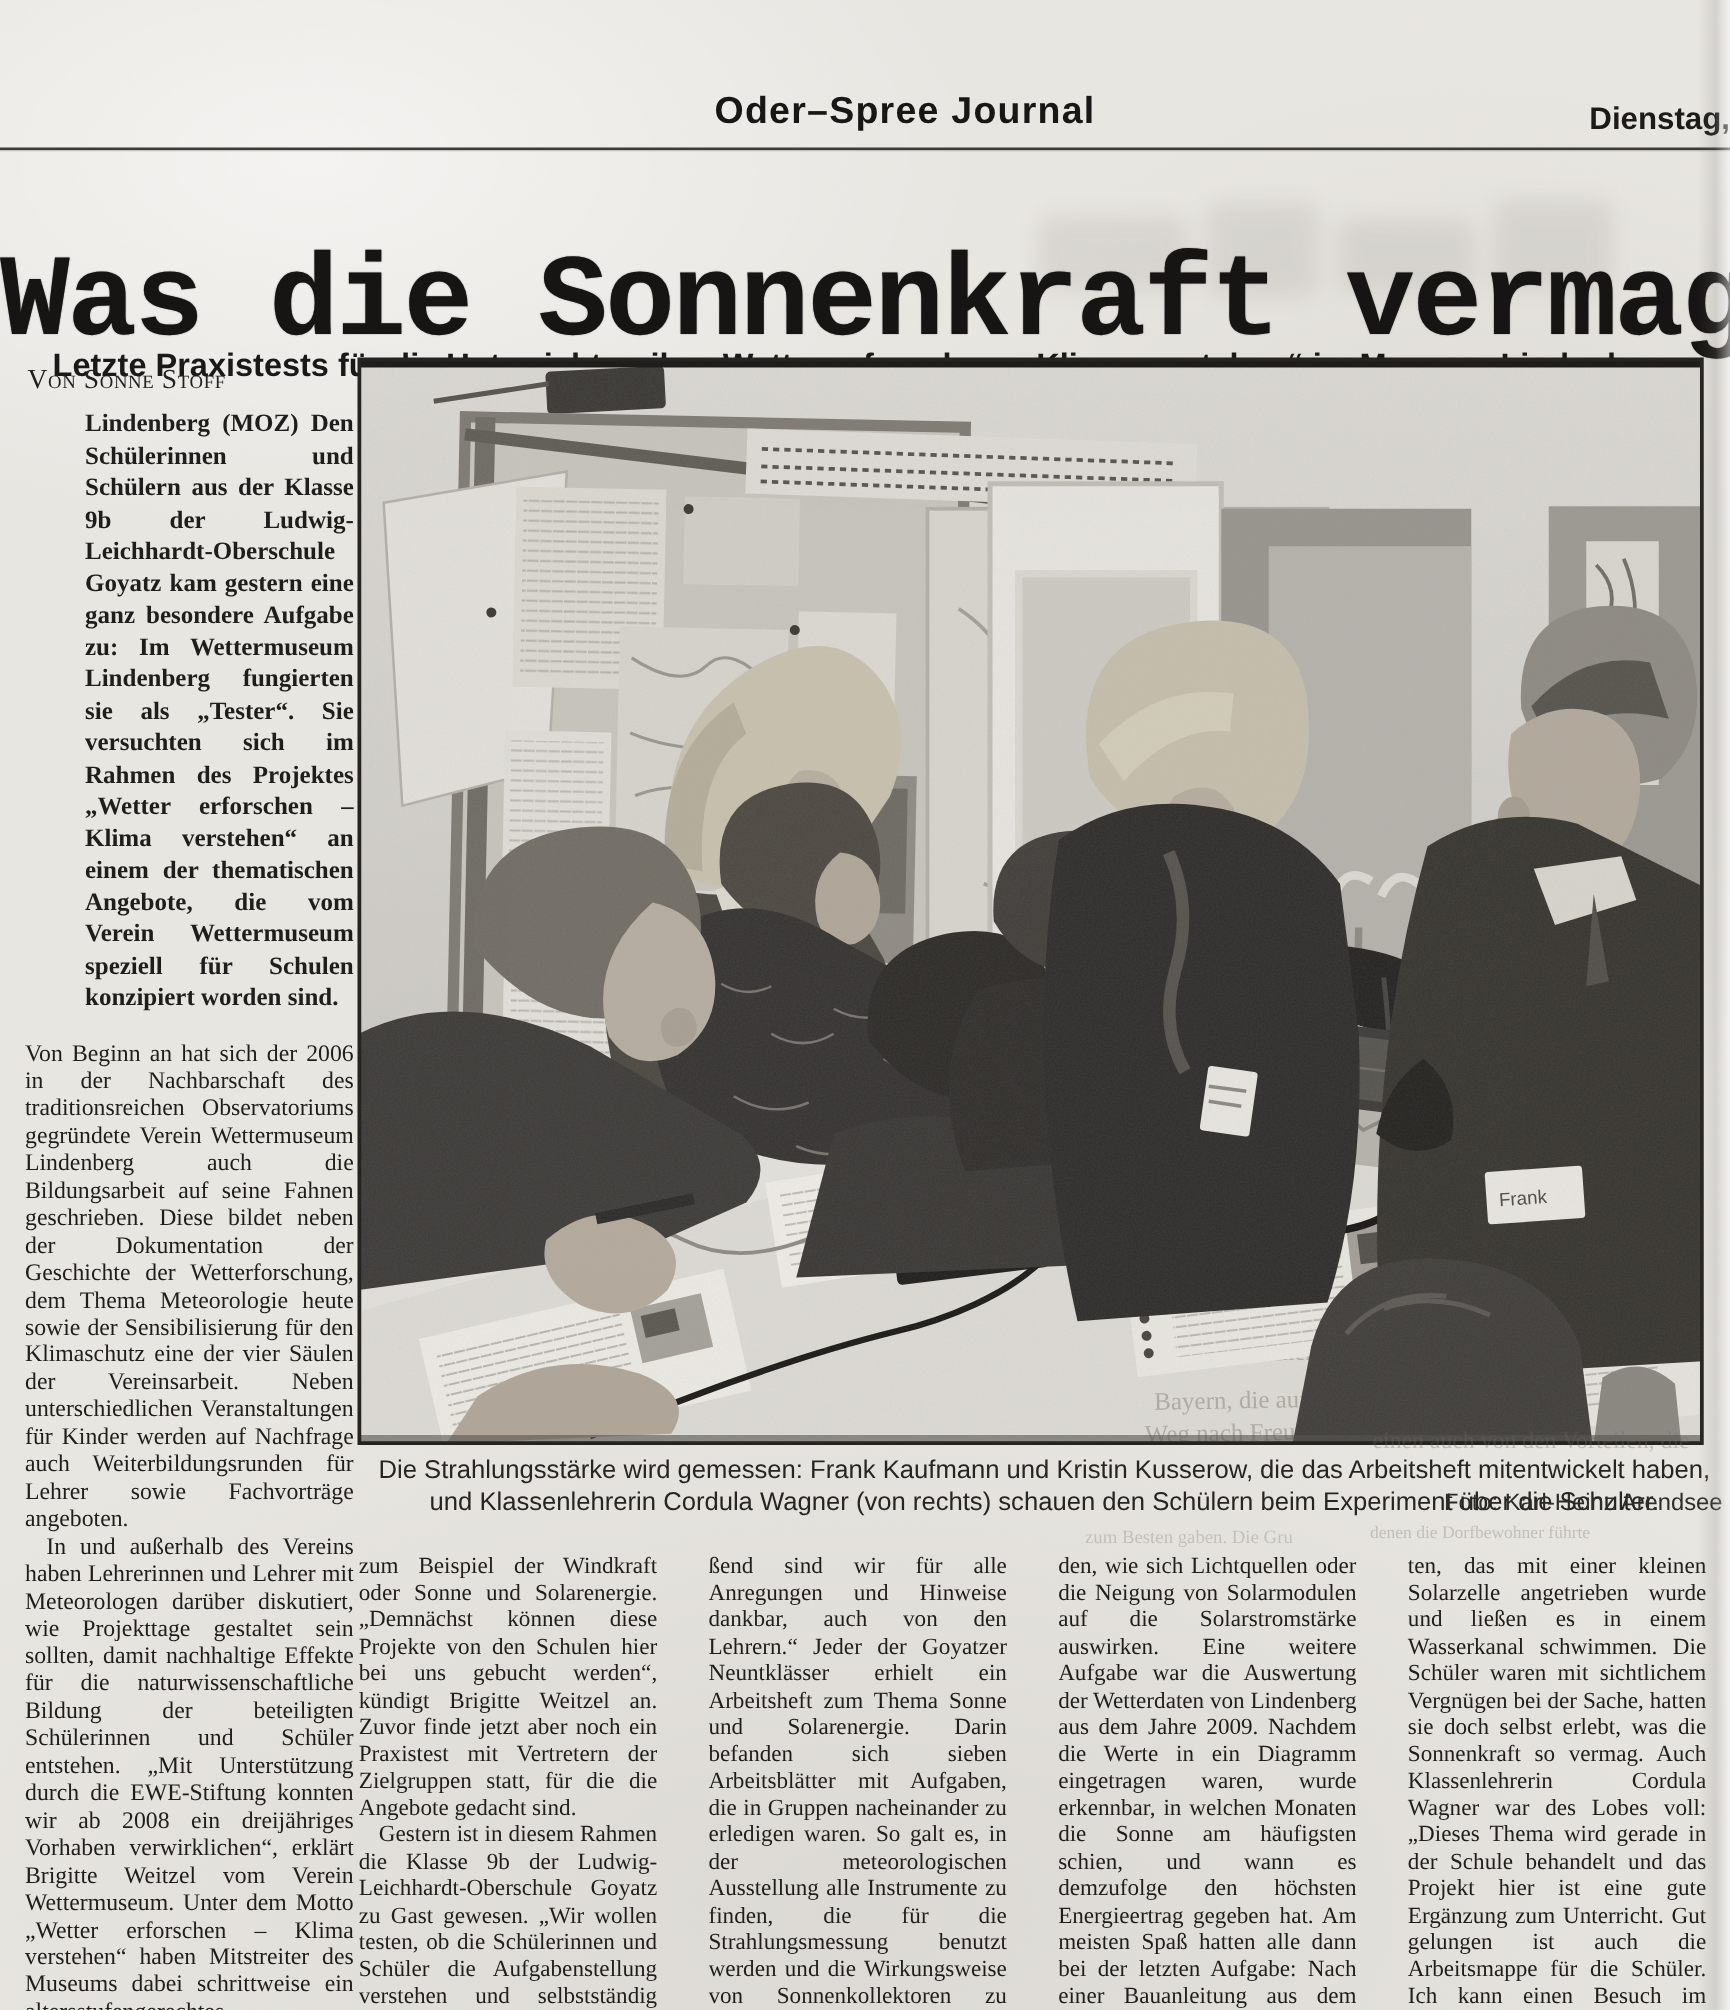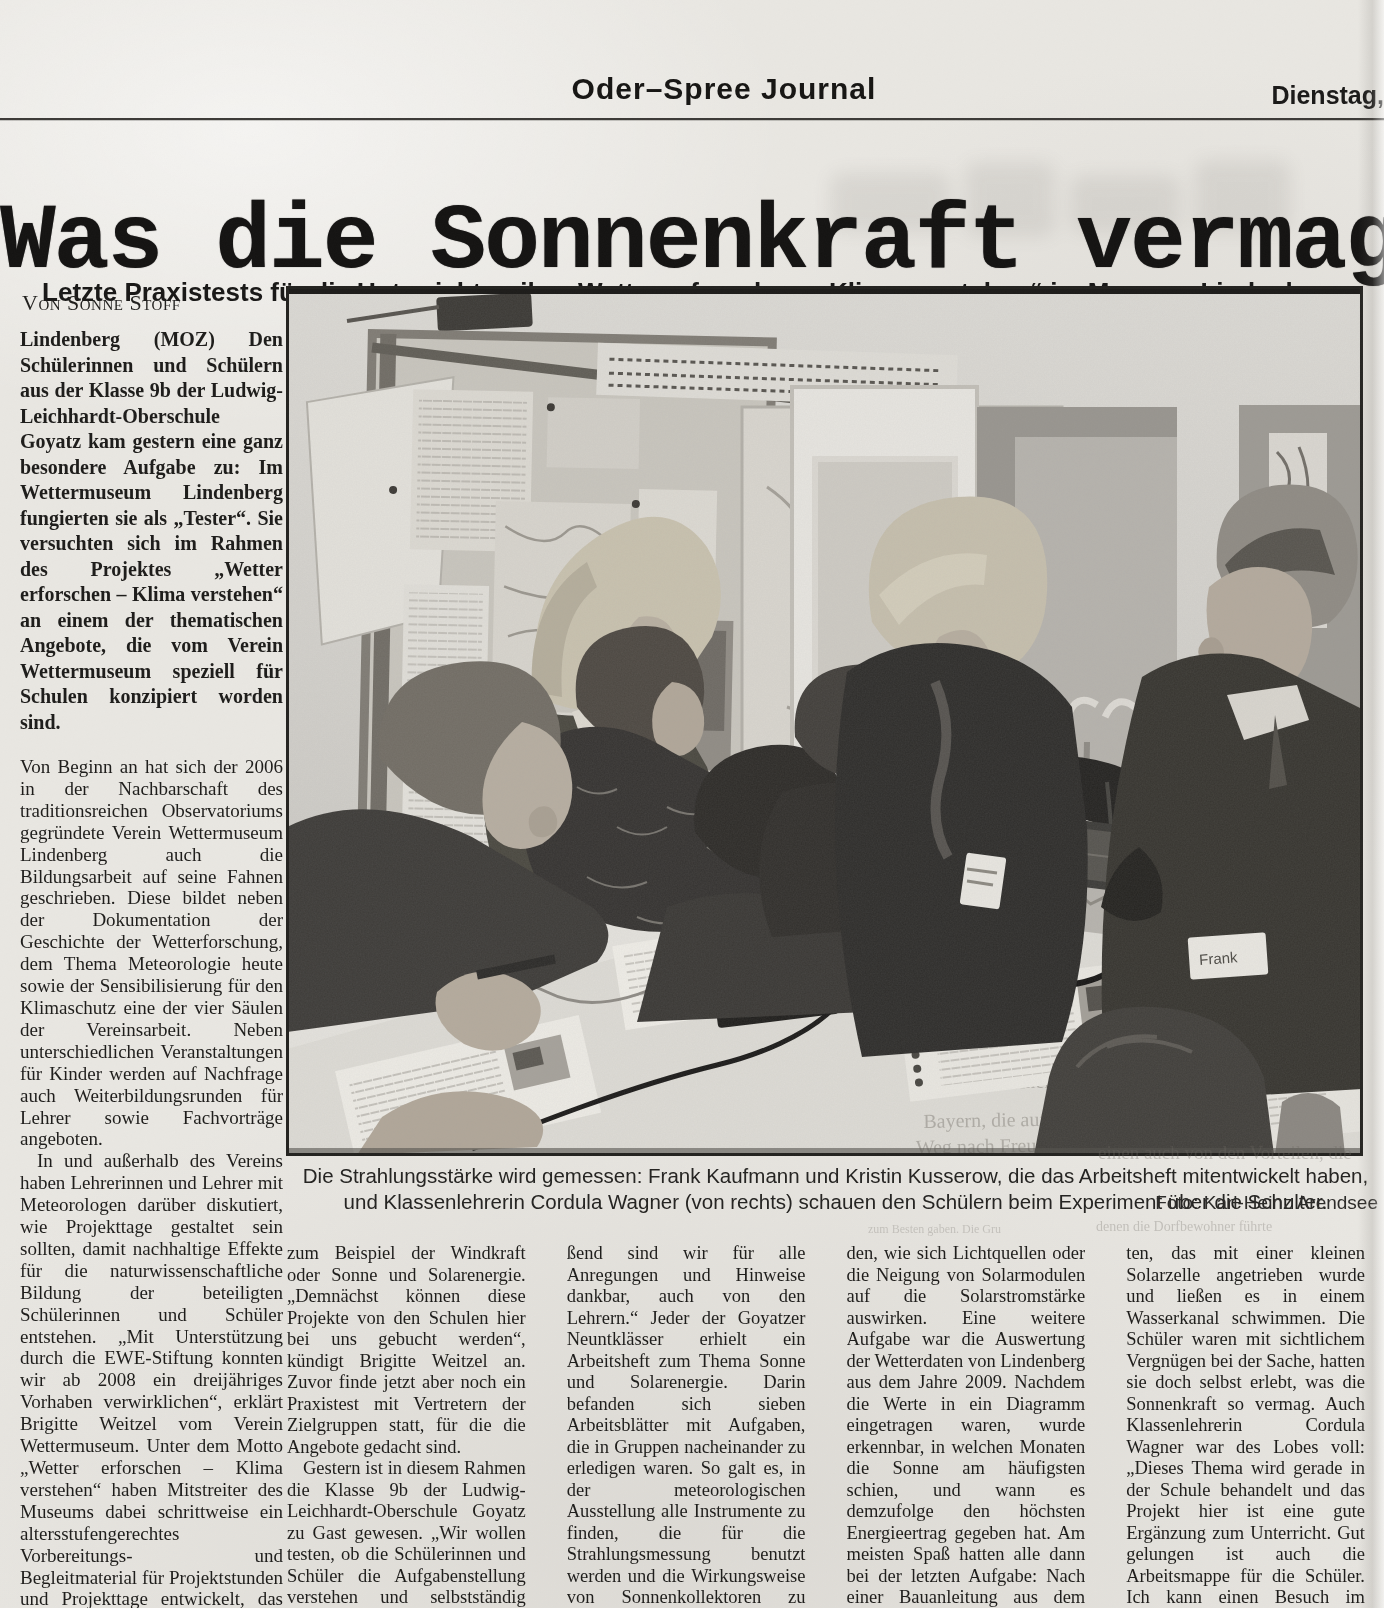--- a/index.html
+++ b/index.html
@@ -56,21 +56,21 @@
   .byline{
     position:absolute;top:290px;left:22px;
     font-variant:small-caps;font-size:22px;letter-spacing:.5px;color:#201f1d;
   }
 
   .leftcol{
     position:absolute;top:327px;left:20px;width:263px;height:1281px;overflow:hidden;
     font-size:19px;line-height:21.9px;text-align:justify;hyphens:auto;-webkit-hyphens:auto;
   }
   .leftcol p{margin:0;}
-  .leftcol .lead{font-weight:bold;font-size:20px;line-height:25.5px;margin-bottom:21px;}
+  .leftcol .lead{font-weight:bold;font-size:20px;line-height:25.5px;margin-bottom:21px;margin-left:48px;}
   .leftcol .indent{text-indent:17px;}
 
   .photo{
     position:absolute;top:287px;left:287px;width:1075px;height:868px;margin:0;
     background:#d3d1cc;outline:3px solid #23221f;outline-offset:-2px;
   }
   .photo svg{display:block;width:100%;height:100%;}
 
   .caption{
     position:absolute;top:1163px;left:287px;width:1097px;height:54px;
@@ -88,21 +88,21 @@
   .bottomcols .col{font-size:18.5px;line-height:21.5px;text-align:justify;hyphens:auto;-webkit-hyphens:auto;overflow:hidden;}
   .bottomcols p{margin:0;}
   .bottomcols .indent{text-indent:16px;}
 
   .showthrough{
     position:absolute;font-family:"Liberation Serif", serif;color:#6d6963;
     pointer-events:none;white-space:nowrap;
   }
   .st-a{top:1142px;left:1098px;font-size:19px;opacity:.33;}
   .st-b{top:1219px;left:1096px;font-size:14px;opacity:.30;}
-  .st-c{top:1222px;left:868px;font-size:12px;opacity:.28;}
+  .st-c{top:1222px;left:868px;font-size:15px;opacity:.28;}
 </style>
 </head>
 <body>
 
 <div class="page">
 
   <div class="masthead-title">Oder–Spree Journal</div>
   <div class="weekday">Dienstag,</div>
   <div class="masthead-rule"></div>
 

